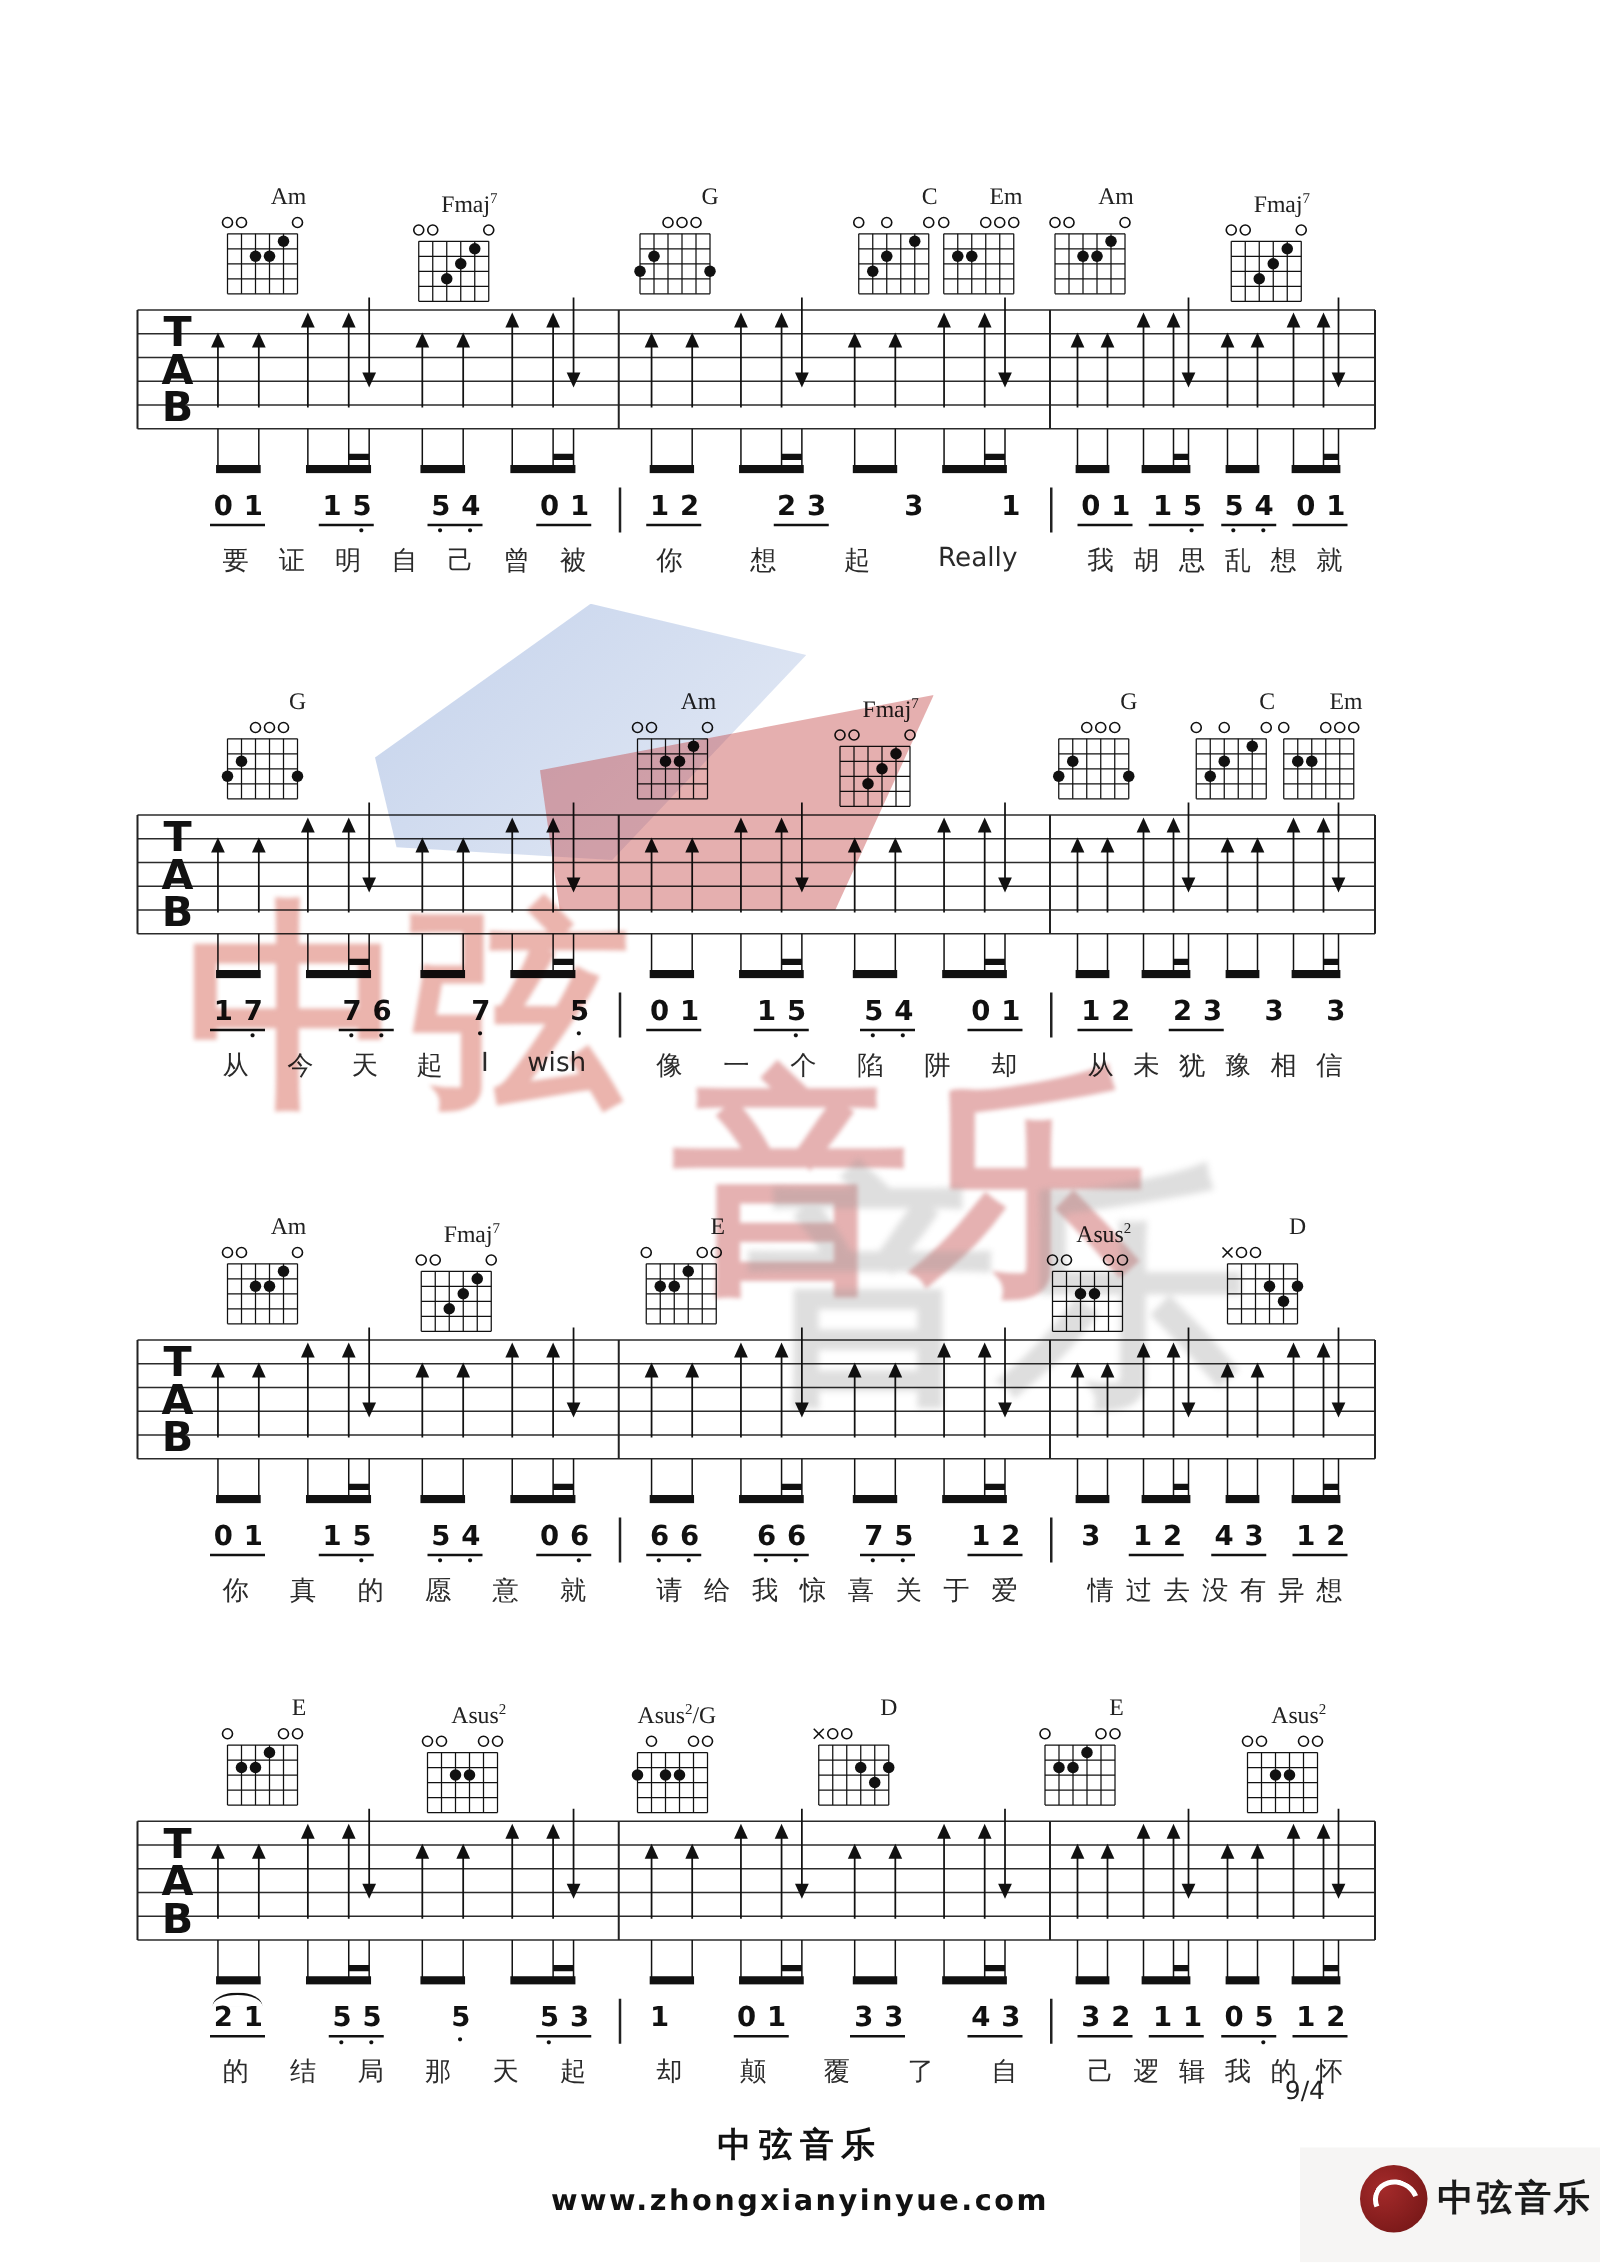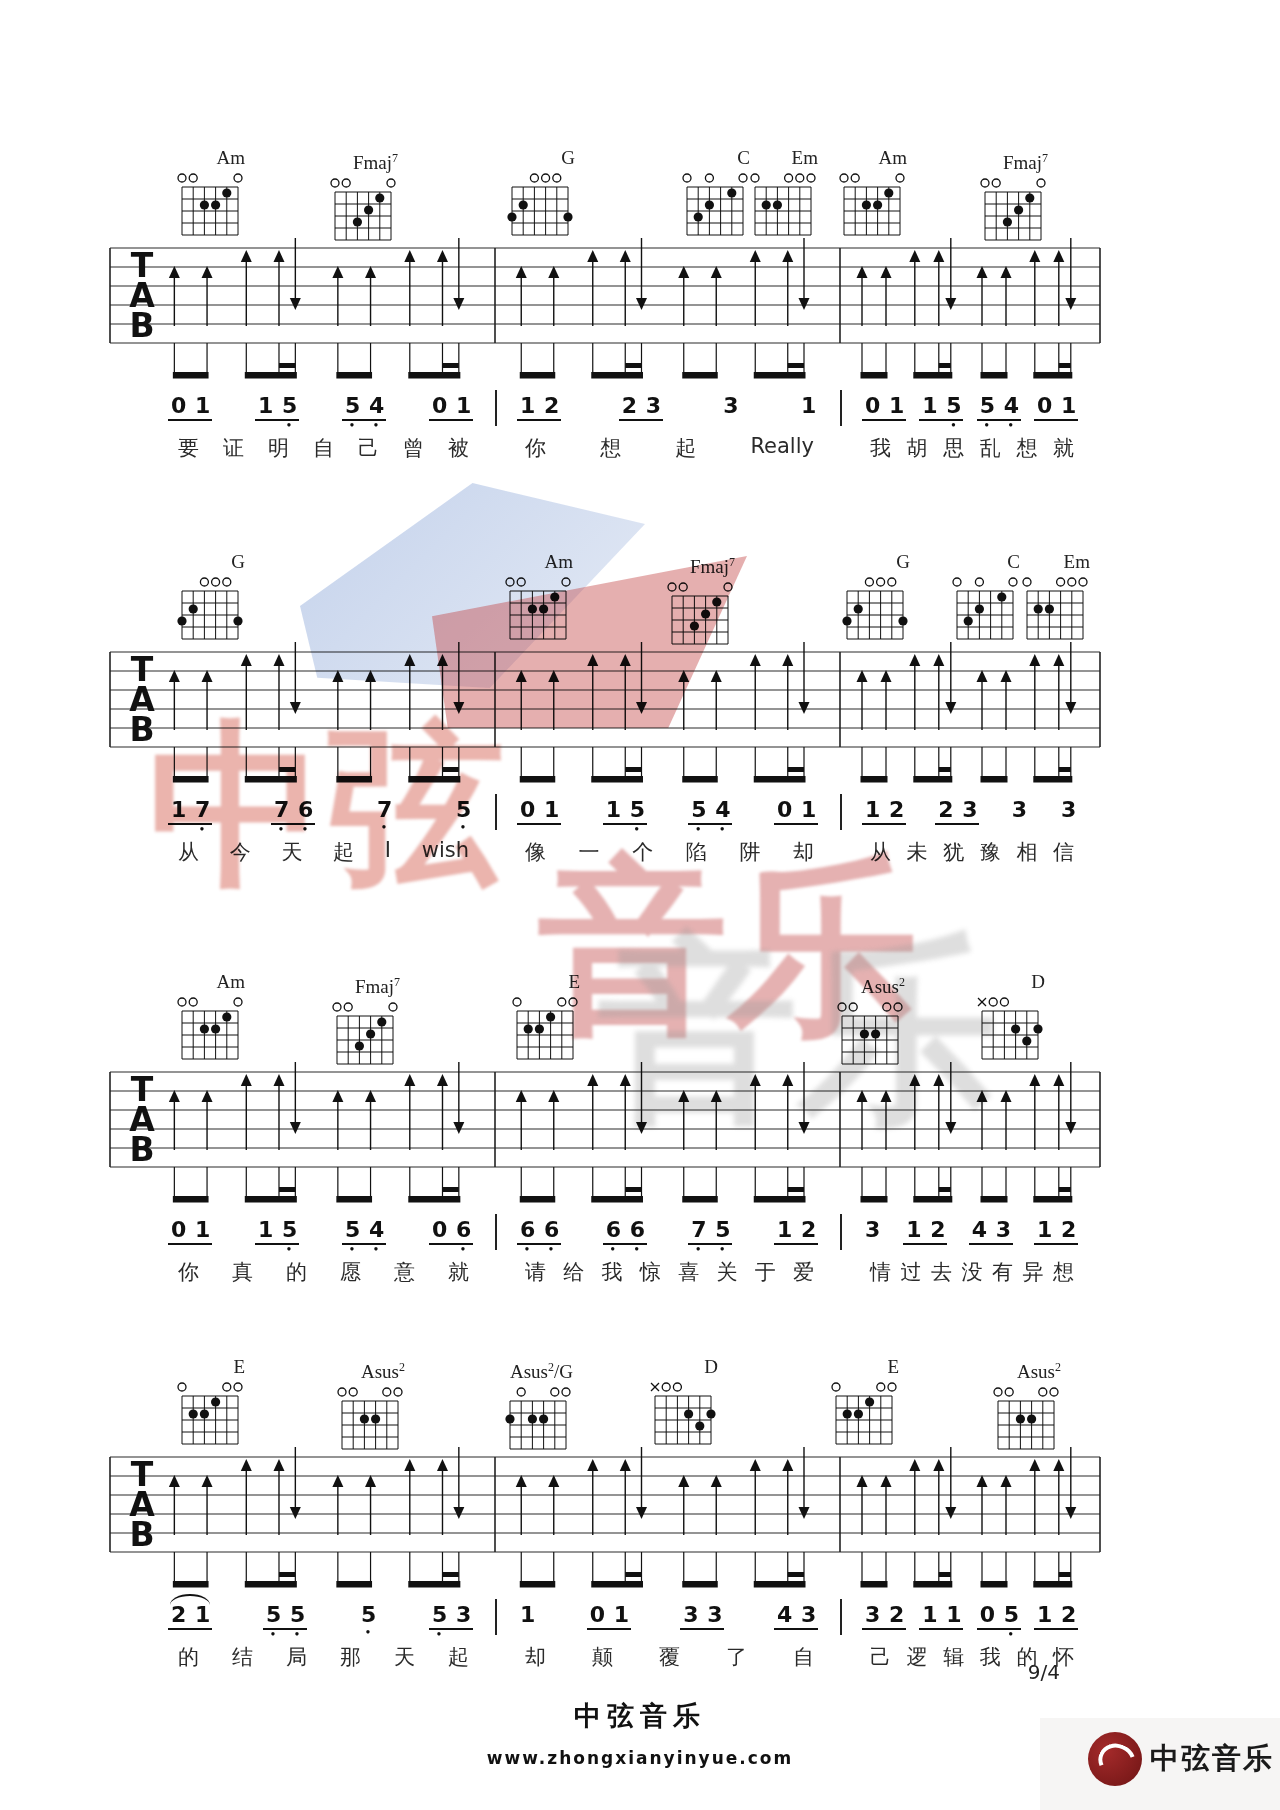--- a/index.html
+++ b/index.html
@@ -42,21 +42,21 @@
   .wm-t1{left:148px;top:688px;font-size:178px;color:#cc4433;opacity:.40;filter:blur(1.5px);}
   .wm-t2{left:538px;top:822px;font-size:190px;color:#bb3333;opacity:.38;filter:blur(1.5px);}
   .wm-t3{left:598px;top:898px;font-size:200px;color:#9a9a9a;opacity:.32;filter:blur(2.5px);}
   
   .footer-strip{position:absolute;left:1040px;top:1718px;width:240px;height:92px;background:#f6f5f4;}
   .footer-page{position:absolute;left:980px;top:1660px;width:80px;text-align:right;
     font-size:20px;font-family:"DejaVu Sans",sans-serif;color:#222;}
   .footer-brand{position:absolute;left:0;top:1698px;width:1280px;text-align:center;
     font-size:27px;font-weight:bold;letter-spacing:6px;color:#111;font-family:"DejaVu Sans",sans-serif;}
   .footer-url{position:absolute;left:0;top:1748px;width:1280px;text-align:center;
-    font-size:17px;font-weight:bold;letter-spacing:2px;color:#111;font-family:"DejaVu Sans",sans-serif;}
+    font-size:23px;font-weight:bold;letter-spacing:2px;color:#111;font-family:"DejaVu Sans",sans-serif;}
   .brand-logo{position:absolute;left:1088px;top:1732px;display:flex;align-items:center;gap:8px;}
   .logo-circle{width:54px;height:54px;border-radius:50%;background:radial-gradient(circle at 35% 35%,#a42a2a,#6e1414);position:relative;}
   .logo-circle::after{content:"";position:absolute;left:10px;top:12px;width:30px;height:26px;
     border:4px solid #fff;border-right-color:transparent;border-bottom-color:transparent;border-radius:50%;transform:rotate(25deg);}
   .logo-text{font-size:29px;font-weight:bold;color:#1a1a1a;letter-spacing:2px;font-family:"DejaVu Sans",sans-serif;}
   svg{position:absolute;}
 </style>
 </head>
 <body>
 

